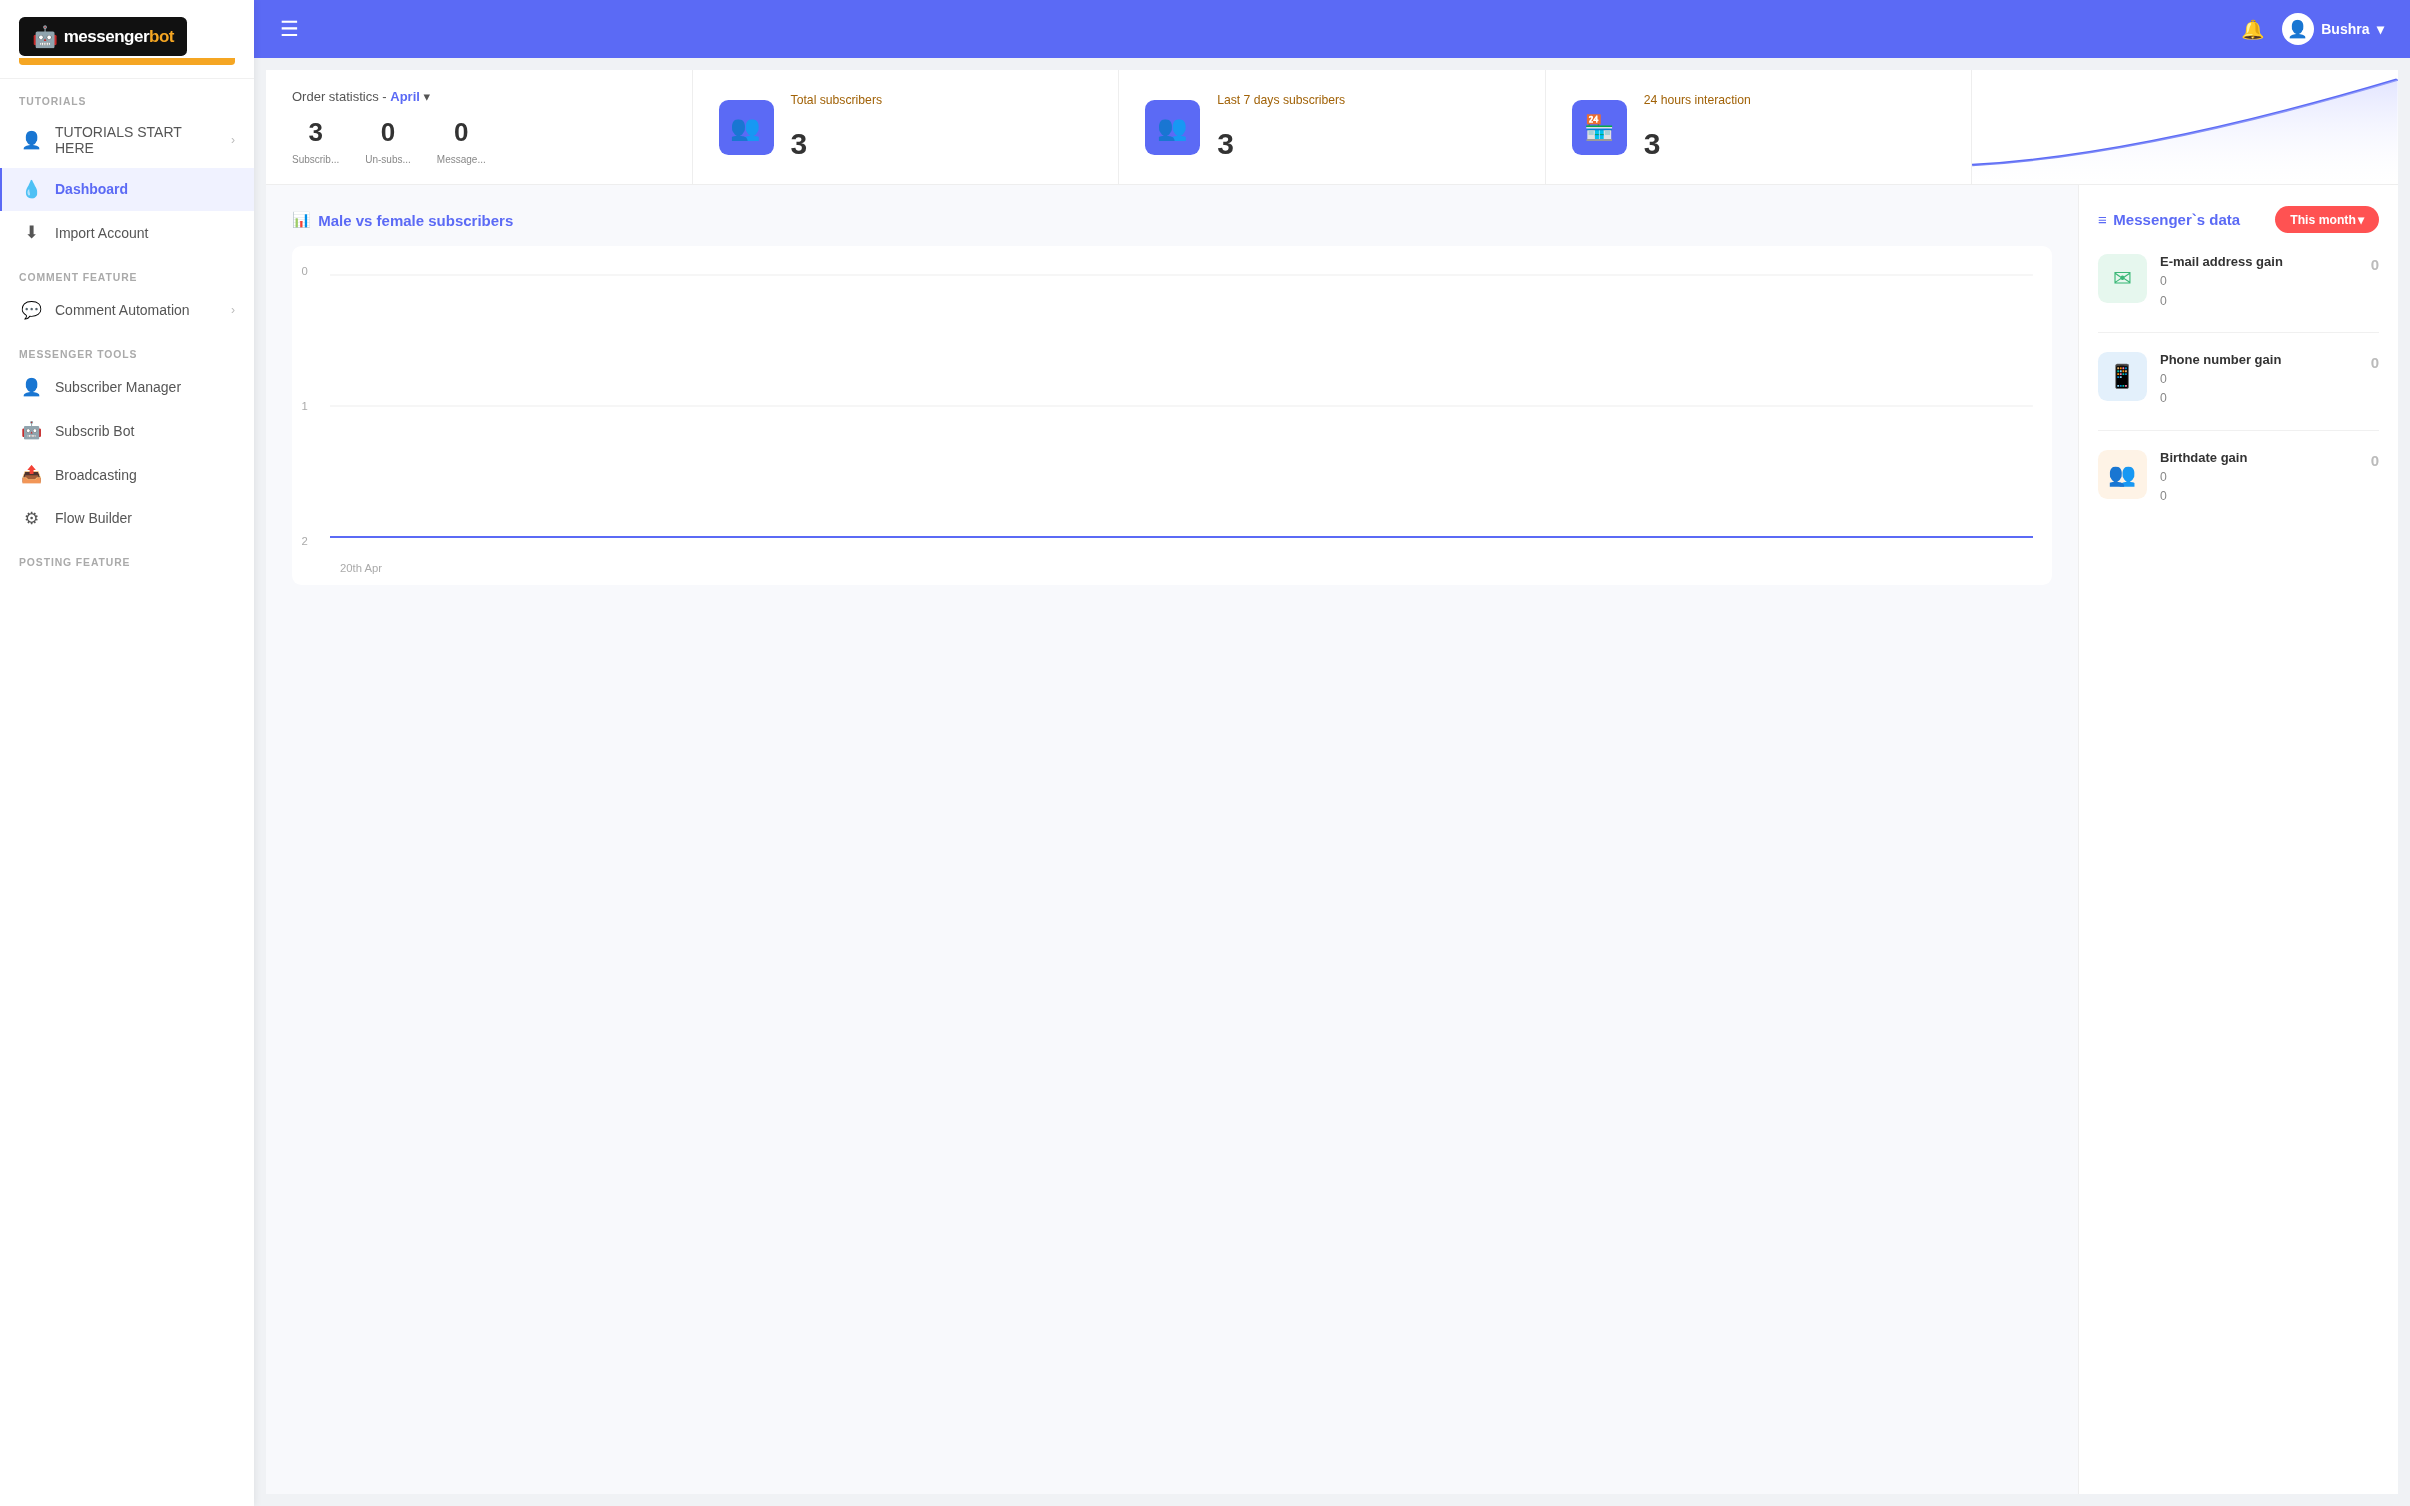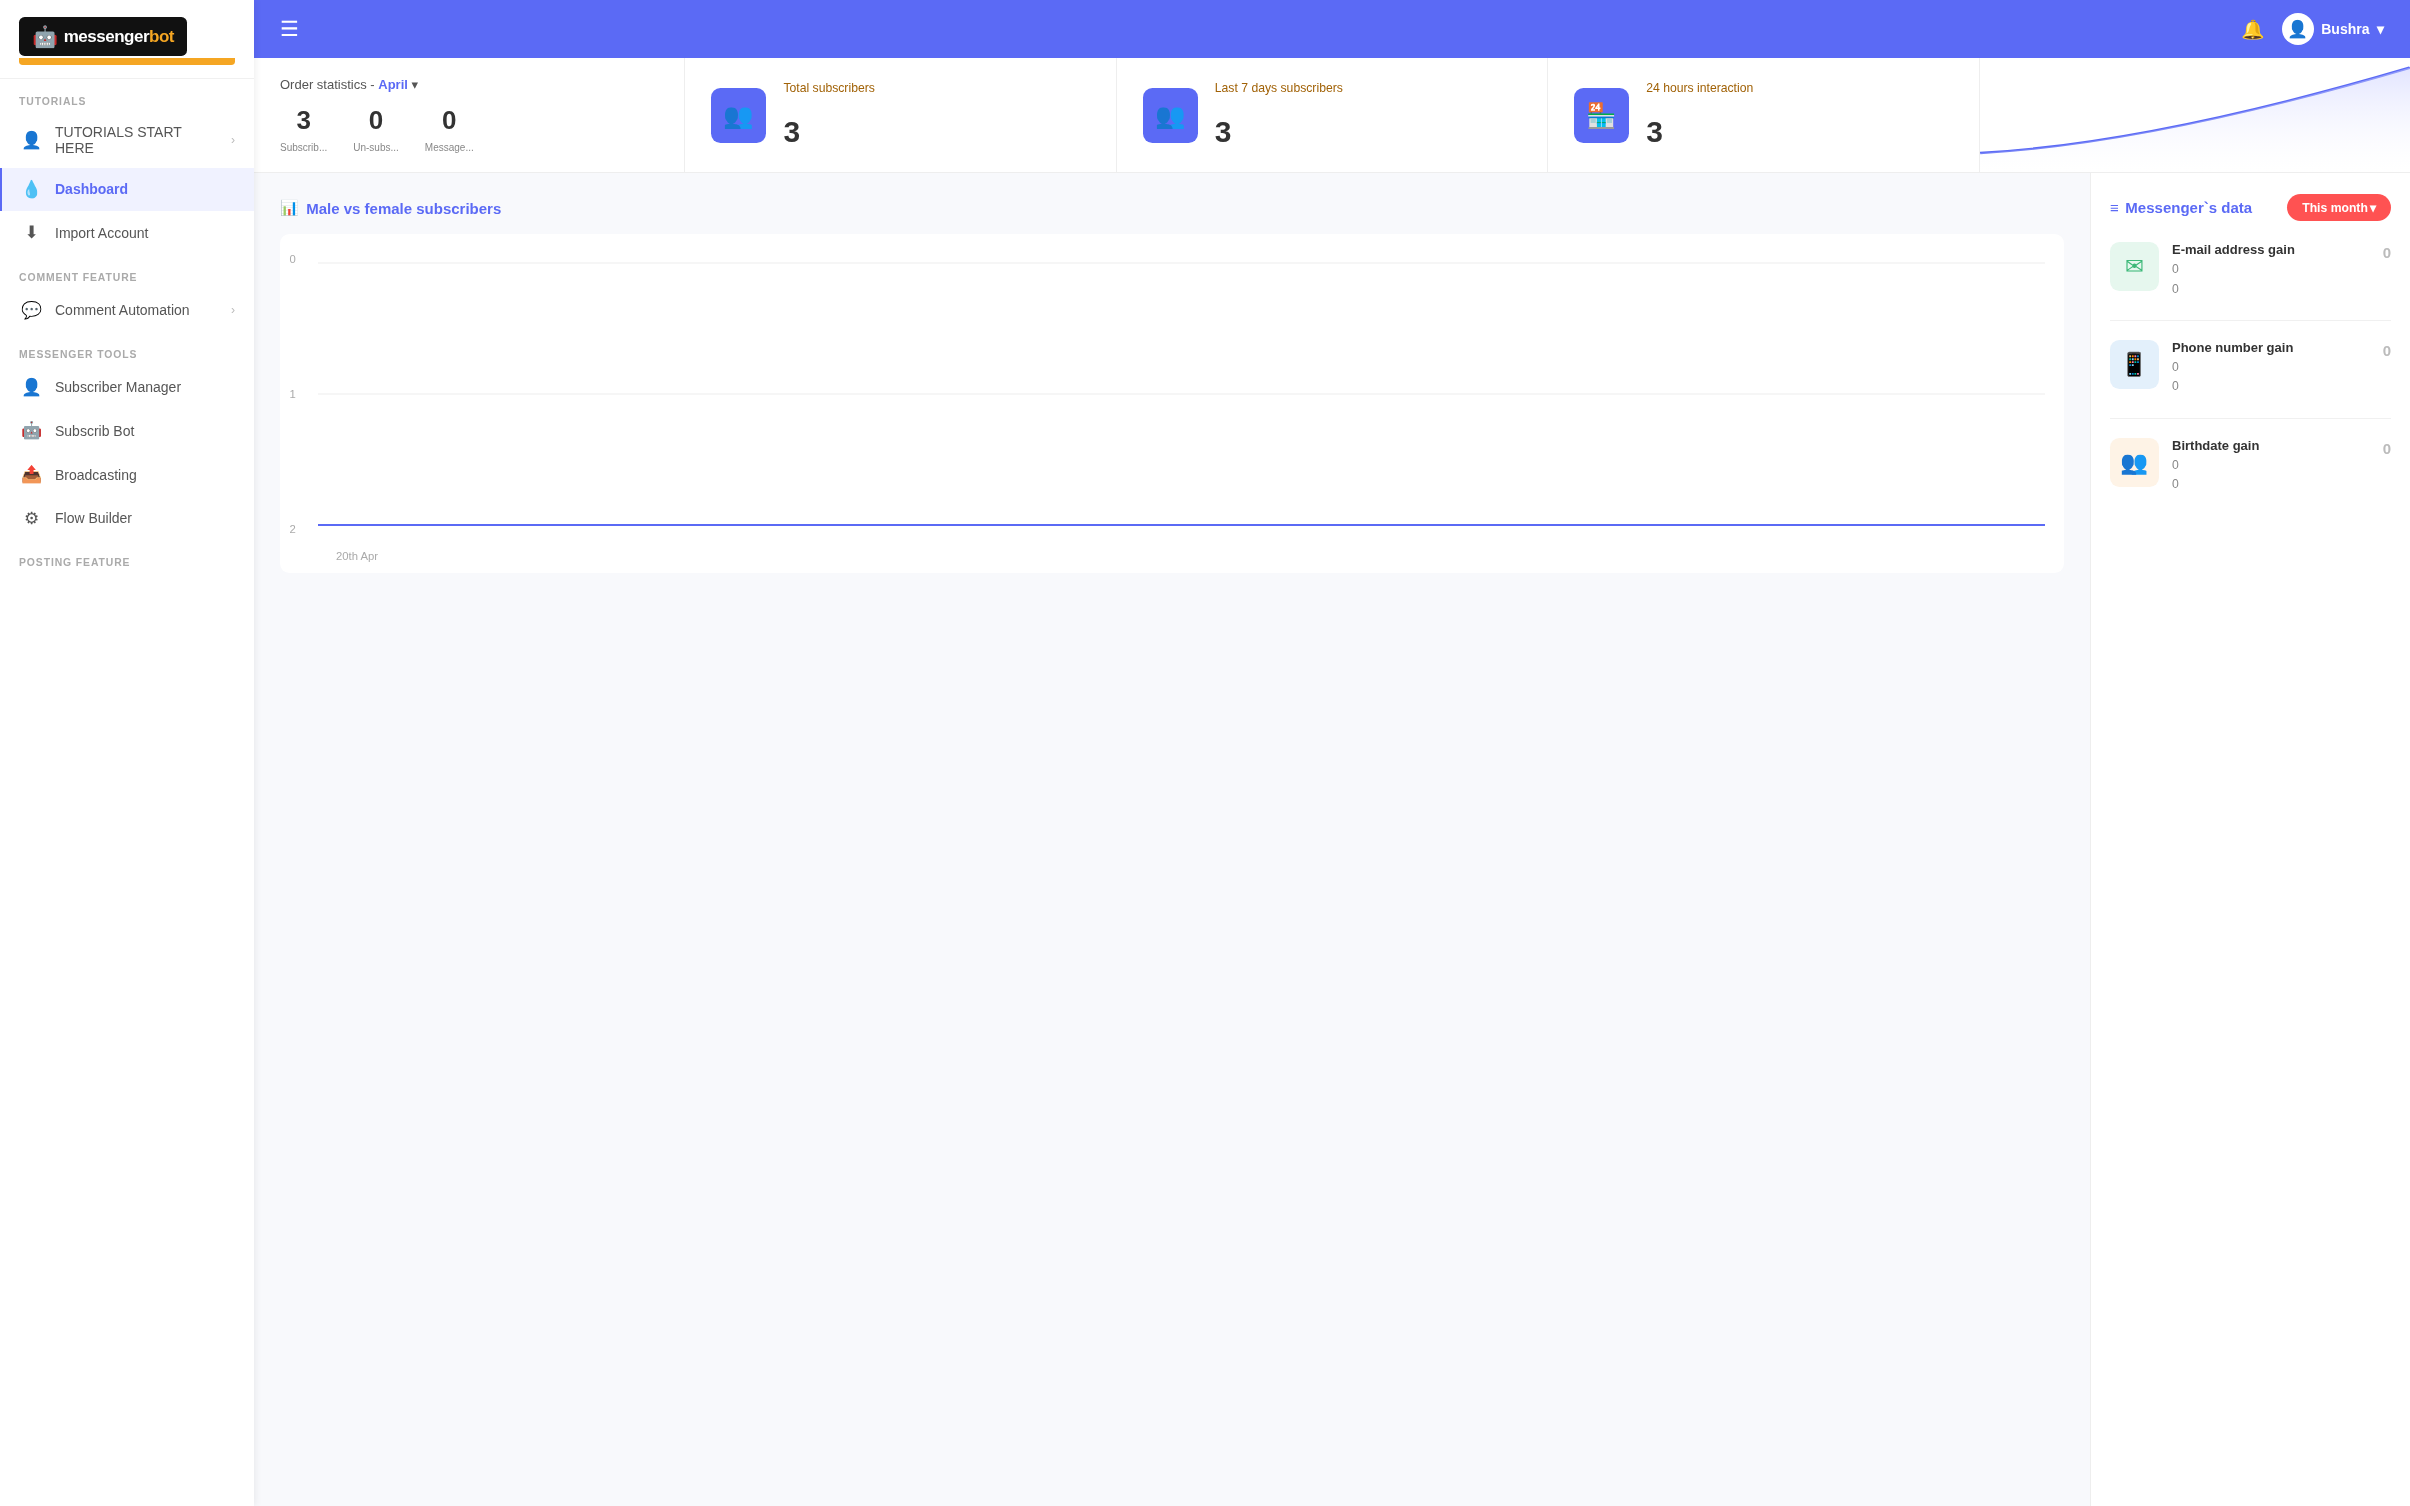--- a/index.html
+++ b/index.html
@@ -131,21 +131,21 @@
       align-items: center;
       justify-content: center;
       font-size: 17px;
       color: #5b6af5;
     }
 
     
     .content {
       flex: 1;
       overflow-y: auto;
-      padding: 0;
+      padding: 12px;
       display: flex;
       flex-direction: column;
     }
 
     
     .stats-row {
       display: flex;
       gap: 0;
       background: #fff;
       border-bottom: 0.9px solid #eee;
@@ -269,21 +269,21 @@
       bottom: 38px;
       display: flex;
       flex-direction: column-reverse;
       justify-content: space-between;
       font-size: 11.3px;
       color: #aaa;
     }
     .chart-x-labels {
       position: absolute;
       bottom: 11.3px;
-      left: 56px;
+      left: 48px;
       right: 19px;
       display: flex;
       justify-content: flex-start;
       font-size: 11.3px;
       color: #aaa;
     }
     .chart-grid-svg {
       width: 100%;
       height: 100%;
     }

